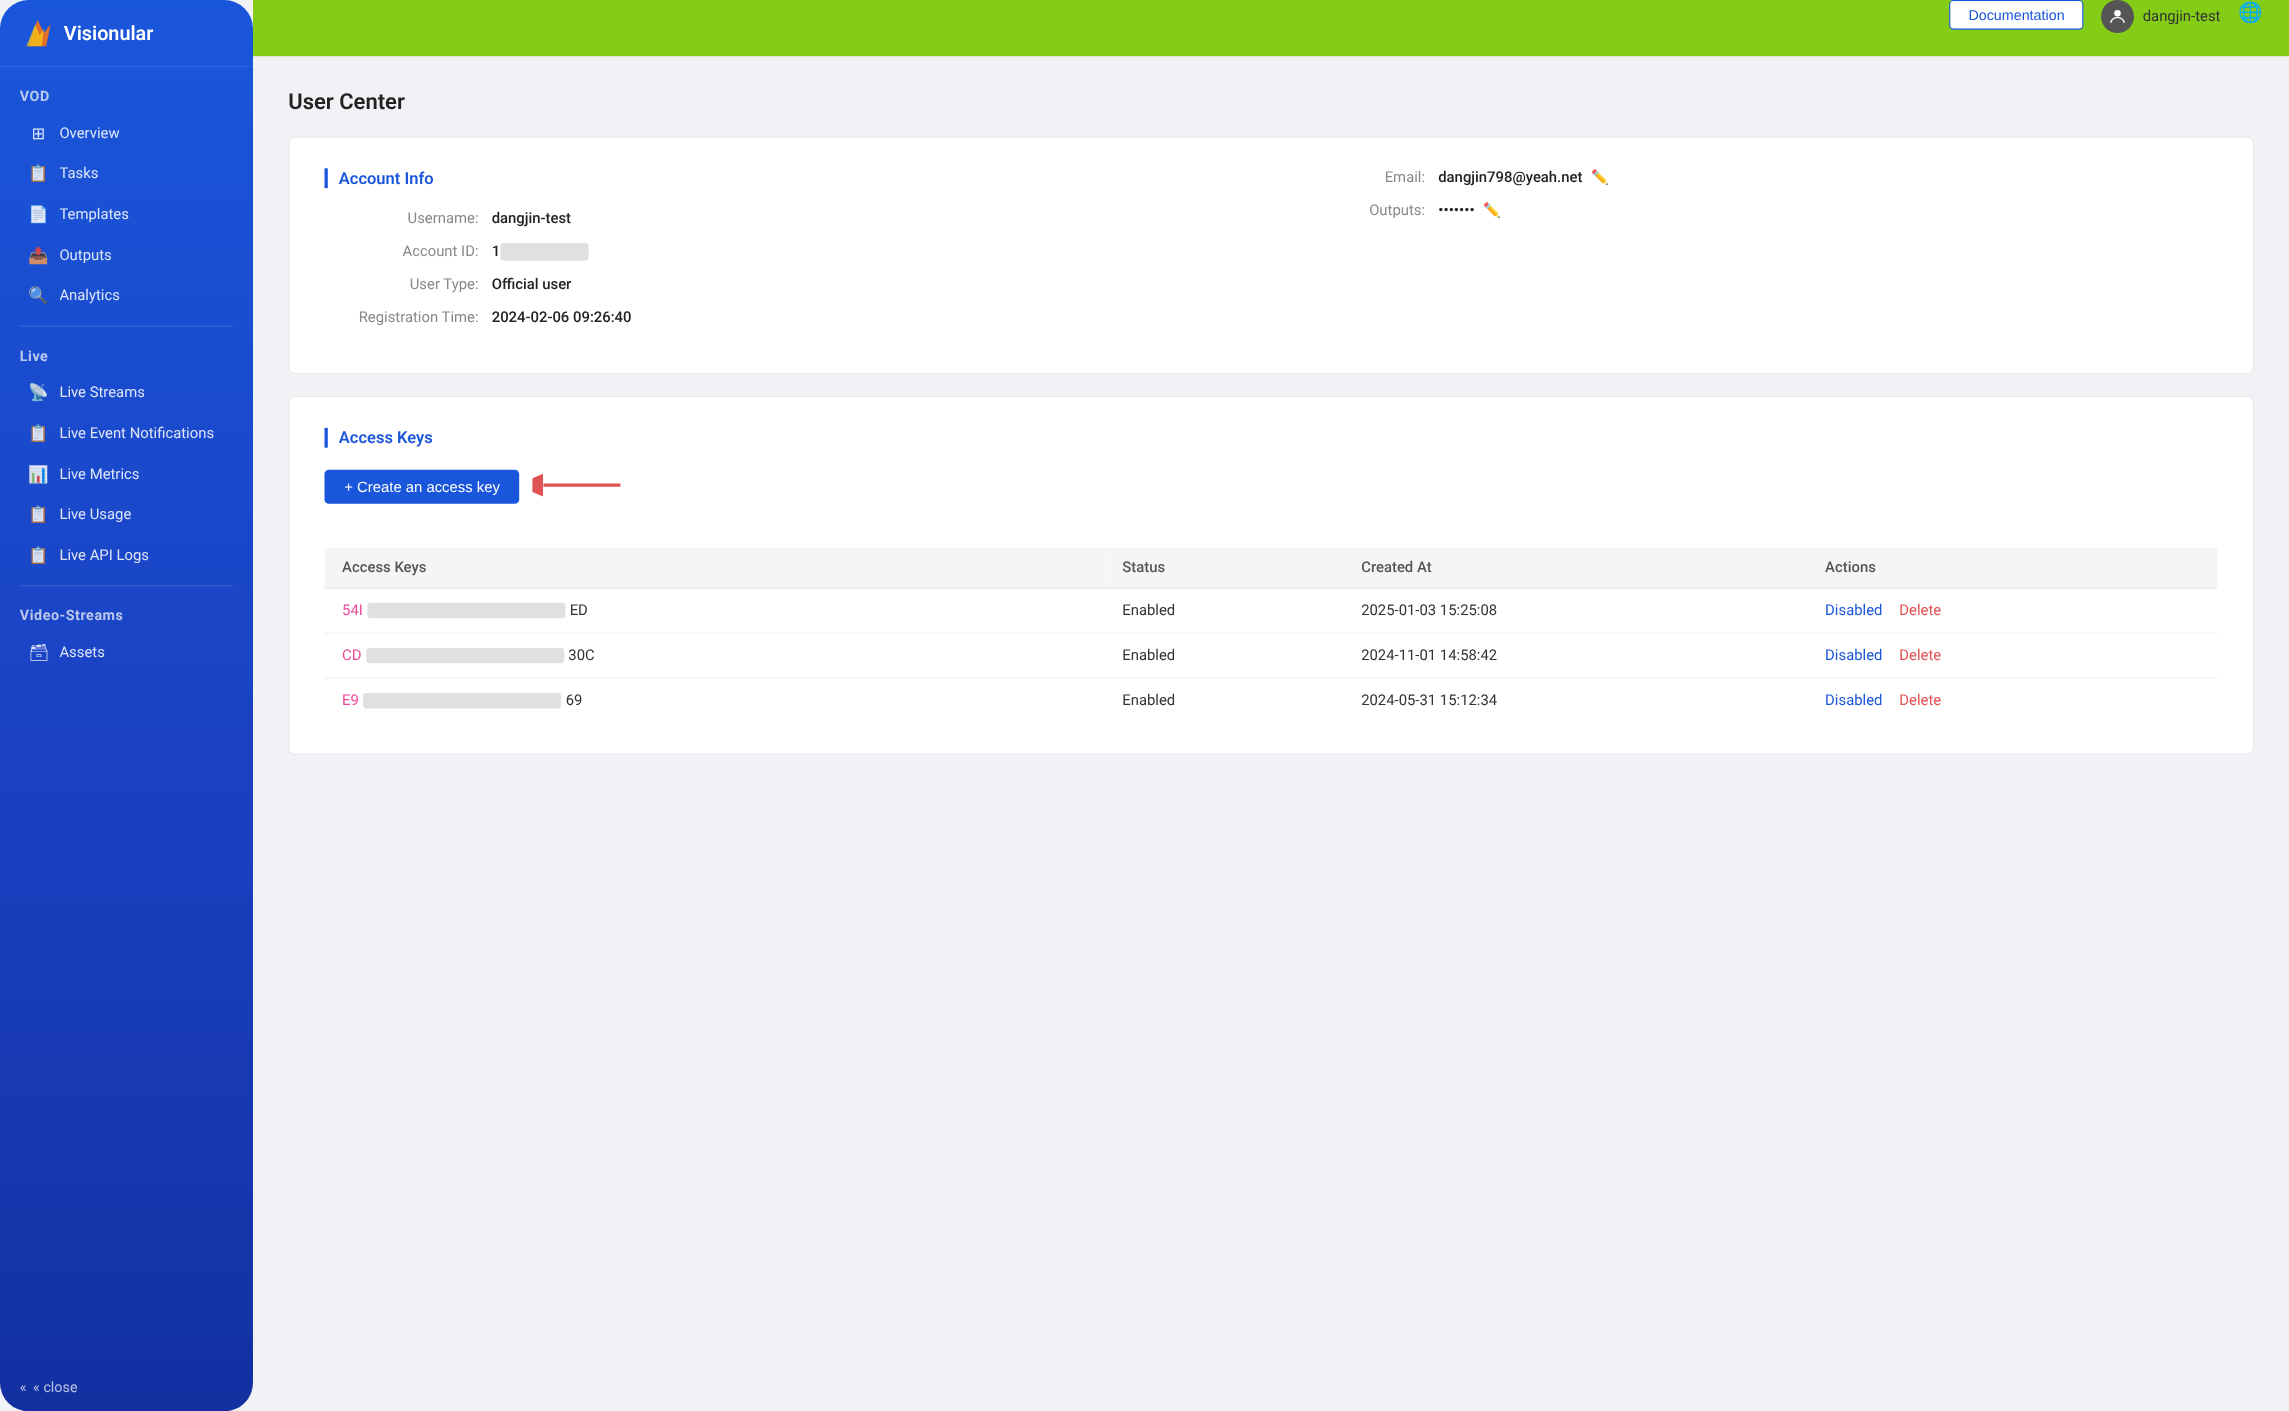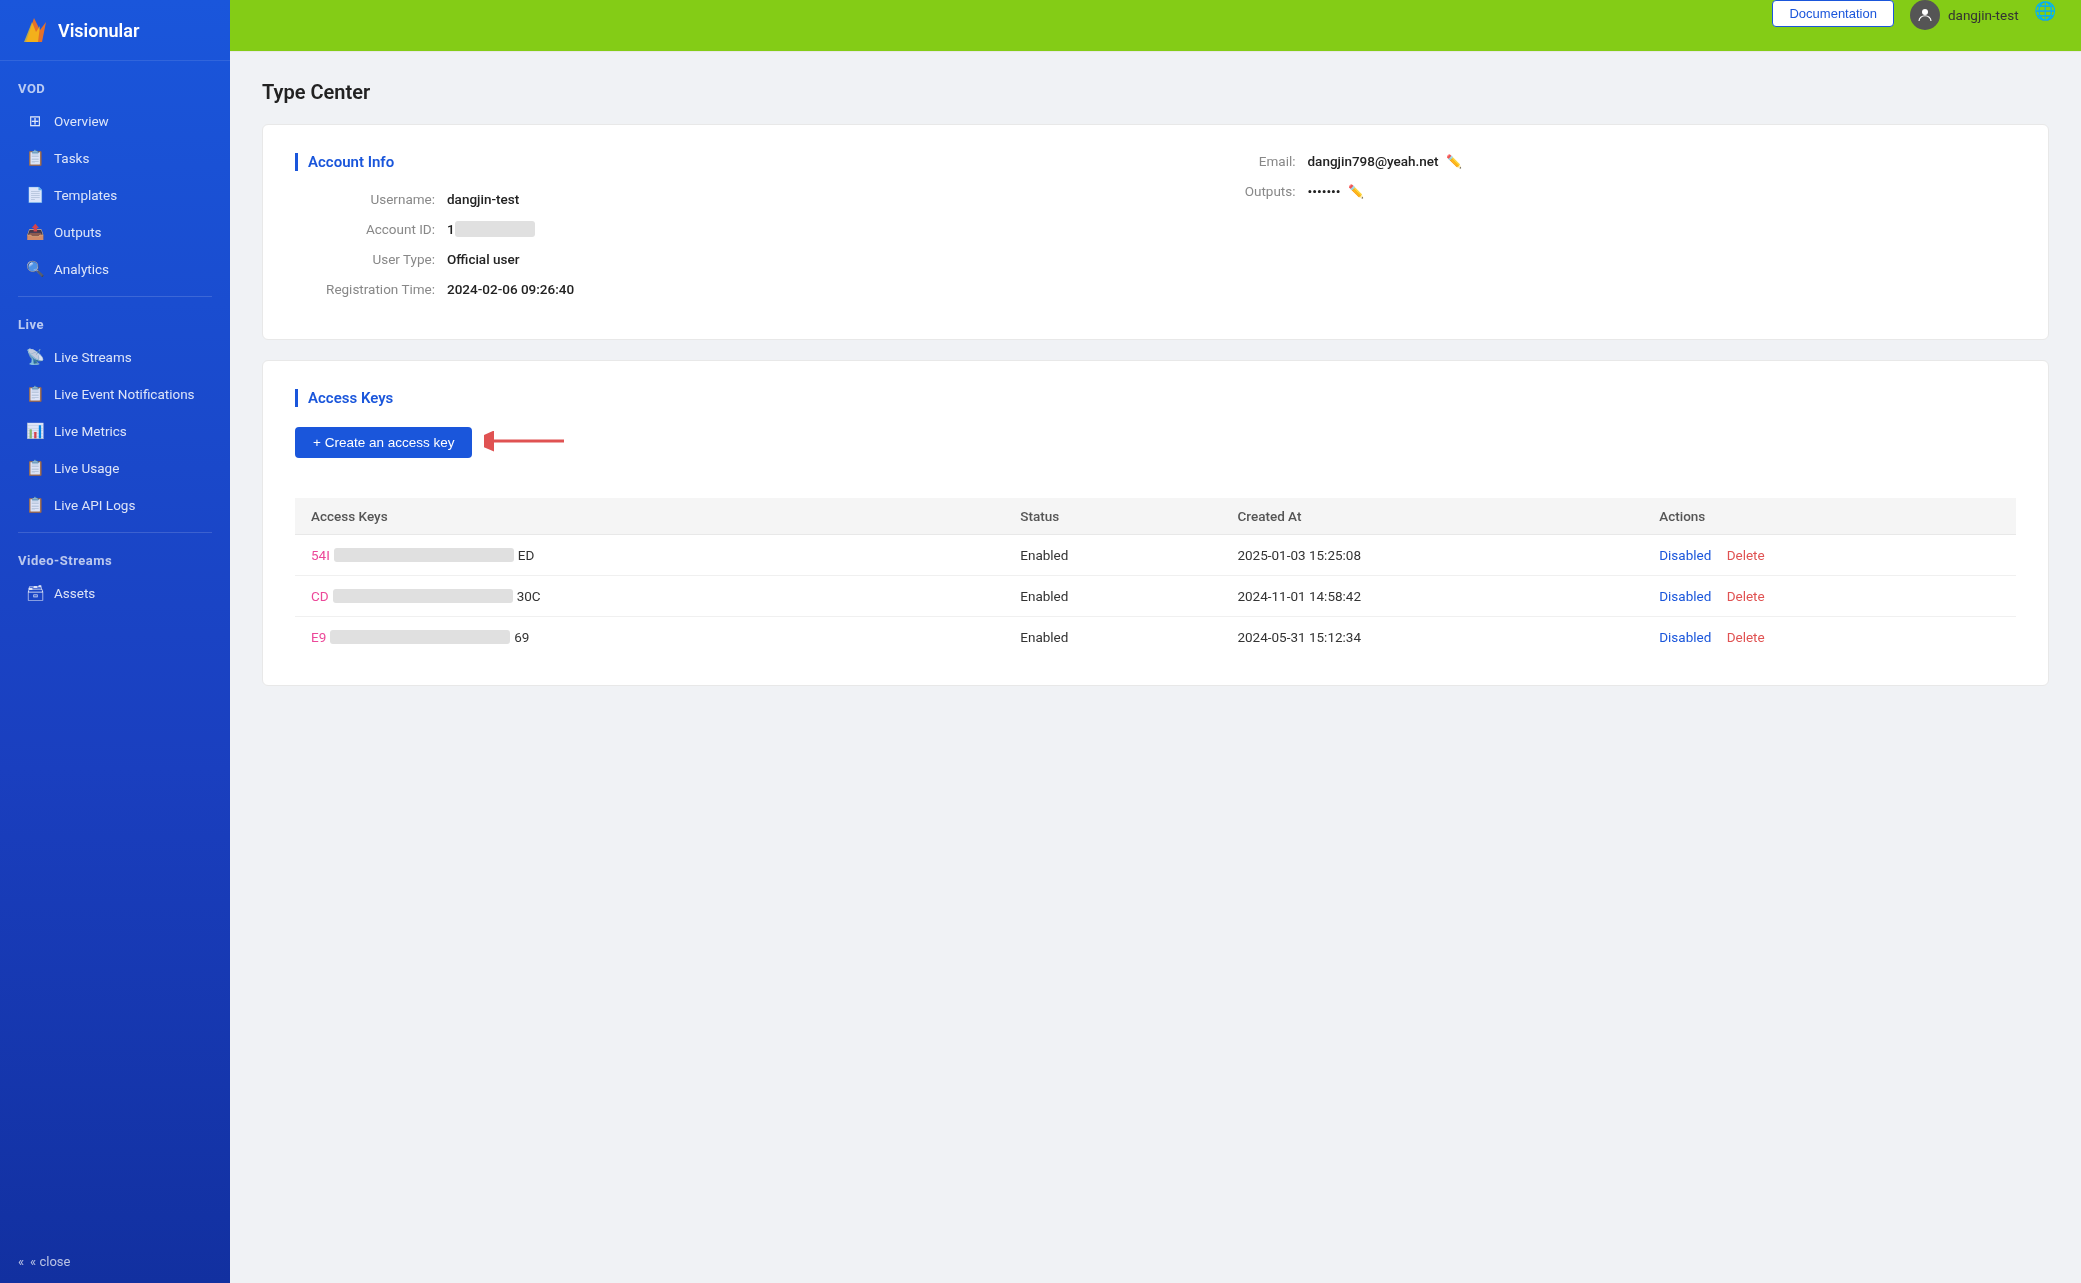--- a/index.html
+++ b/index.html
@@ -8,20 +8,21 @@
     
     .sidebar {
       width: 230px;
       min-width: 230px;
       background: linear-gradient(180deg, #1a56db 0%, #1a3fbf 60%, #1230a0 100%);
       display: flex;
       flex-direction: column;
       color: white;
       position: relative;
       overflow-y: auto;
+      border-radius: 26px;
     }
     .sidebar-logo {
       padding: 14px 18px;
       display: flex;
       align-items: center;
       gap: 8px;
       border-bottom: 1px solid rgba(255,255,255,0.1);
       margin-bottom: 8px;
     }
     .logo-icon {
@@ -349,21 +350,21 @@
           <circle cx="12" cy="8" r="4"></circle>
           <path d="M4 20c0-4 3.6-7 8-7s8 3 8 7" stroke="white" stroke-width="1.5" fill="none"></path>
         </svg>
       </div>
       <span>dangjin-test</span>
     </div>
     <span class="header-globe">🌐</span>
   </div>
 
   <div class="page-content">
-    <div class="page-title">Type Center</div>
+    <div class="page-title">User Center</div>
 
     <div class="card">
       <div class="info-grid">
 
         <div class="info-col">
           <div class="card-section-title">Account Info</div>
           <div class="info-row">
             <span class="info-label">Username:</span>
             <span class="info-value">dangjin-test</span>
           </div>

